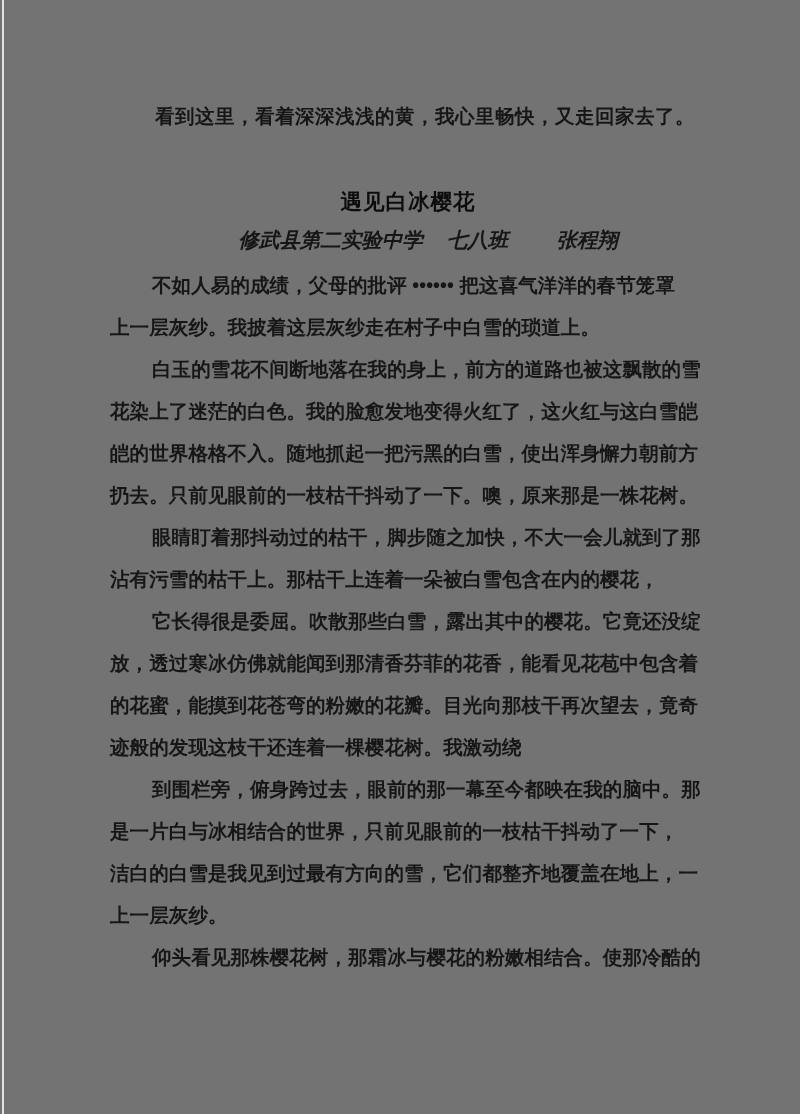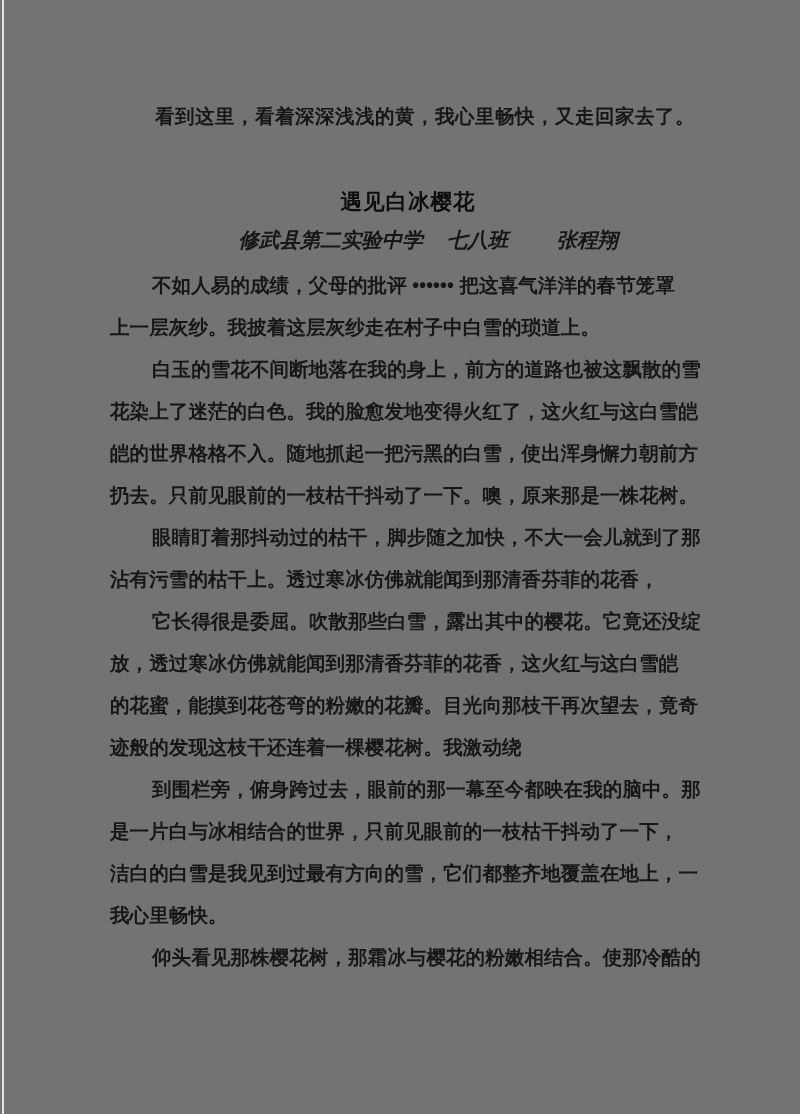--- a/index.html
+++ b/index.html
@@ -93,24 +93,24 @@
   </div>
 
   <div class="body-text">
     <div class="line indent">不如人易的成绩，父母的批评 •••••• 把这喜气洋洋的春节笼罩</div>
     <div class="line">上一层灰纱。我披着这层灰纱走在村子中白雪的琐道上。</div>
     <div class="line indent">白玉的雪花不间断地落在我的身上，前方的道路也被这飘散的雪</div>
     <div class="line">花染上了迷茫的白色。我的脸愈发地变得火红了，这火红与这白雪皑</div>
     <div class="line">皑的世界格格不入。随地抓起一把污黑的白雪，使出浑身懈力朝前方</div>
     <div class="line">扔去。只前见眼前的一枝枯干抖动了一下。噢，原来那是一株花树。</div>
     <div class="line indent">眼睛盯着那抖动过的枯干，脚步随之加快，不大一会儿就到了那</div>
-    <div class="line">沾有污雪的枯干上。透过寒冰仿佛就能闻到那清香芬菲的花香，</div>
+    <div class="line">沾有污雪的枯干上。那枯干上连着一朵被白雪包含在内的樱花，</div>
     <div class="line indent">它长得很是委屈。吹散那些白雪，露出其中的樱花。它竟还没绽</div>
-    <div class="line">放，透过寒冰仿佛就能闻到那清香芬菲的花香，这火红与这白雪皑</div>
+    <div class="line">放，透过寒冰仿佛就能闻到那清香芬菲的花香，能看见花苞中包含着</div>
     <div class="line">的花蜜，能摸到花苍弯的粉嫩的花瓣。目光向那枝干再次望去，竟奇</div>
     <div class="line">迹般的发现这枝干还连着一棵樱花树。我激动绕</div>
     <div class="line indent">到围栏旁，俯身跨过去，眼前的那一幕至今都映在我的脑中。那</div>
     <div class="line">是一片白与冰相结合的世界，只前见眼前的一枝枯干抖动了一下，</div>
     <div class="line">洁白的白雪是我见到过最有方向的雪，它们都整齐地覆盖在地上，一</div>
-    <div class="line">我心里畅快。</div>
+    <div class="line">上一层灰纱。</div>
     <div class="line indent">仰头看见那株樱花树，那霜冰与樱花的粉嫩相结合。使那冷酷的</div>
   </div>
 </div>
 
 </body></html>

